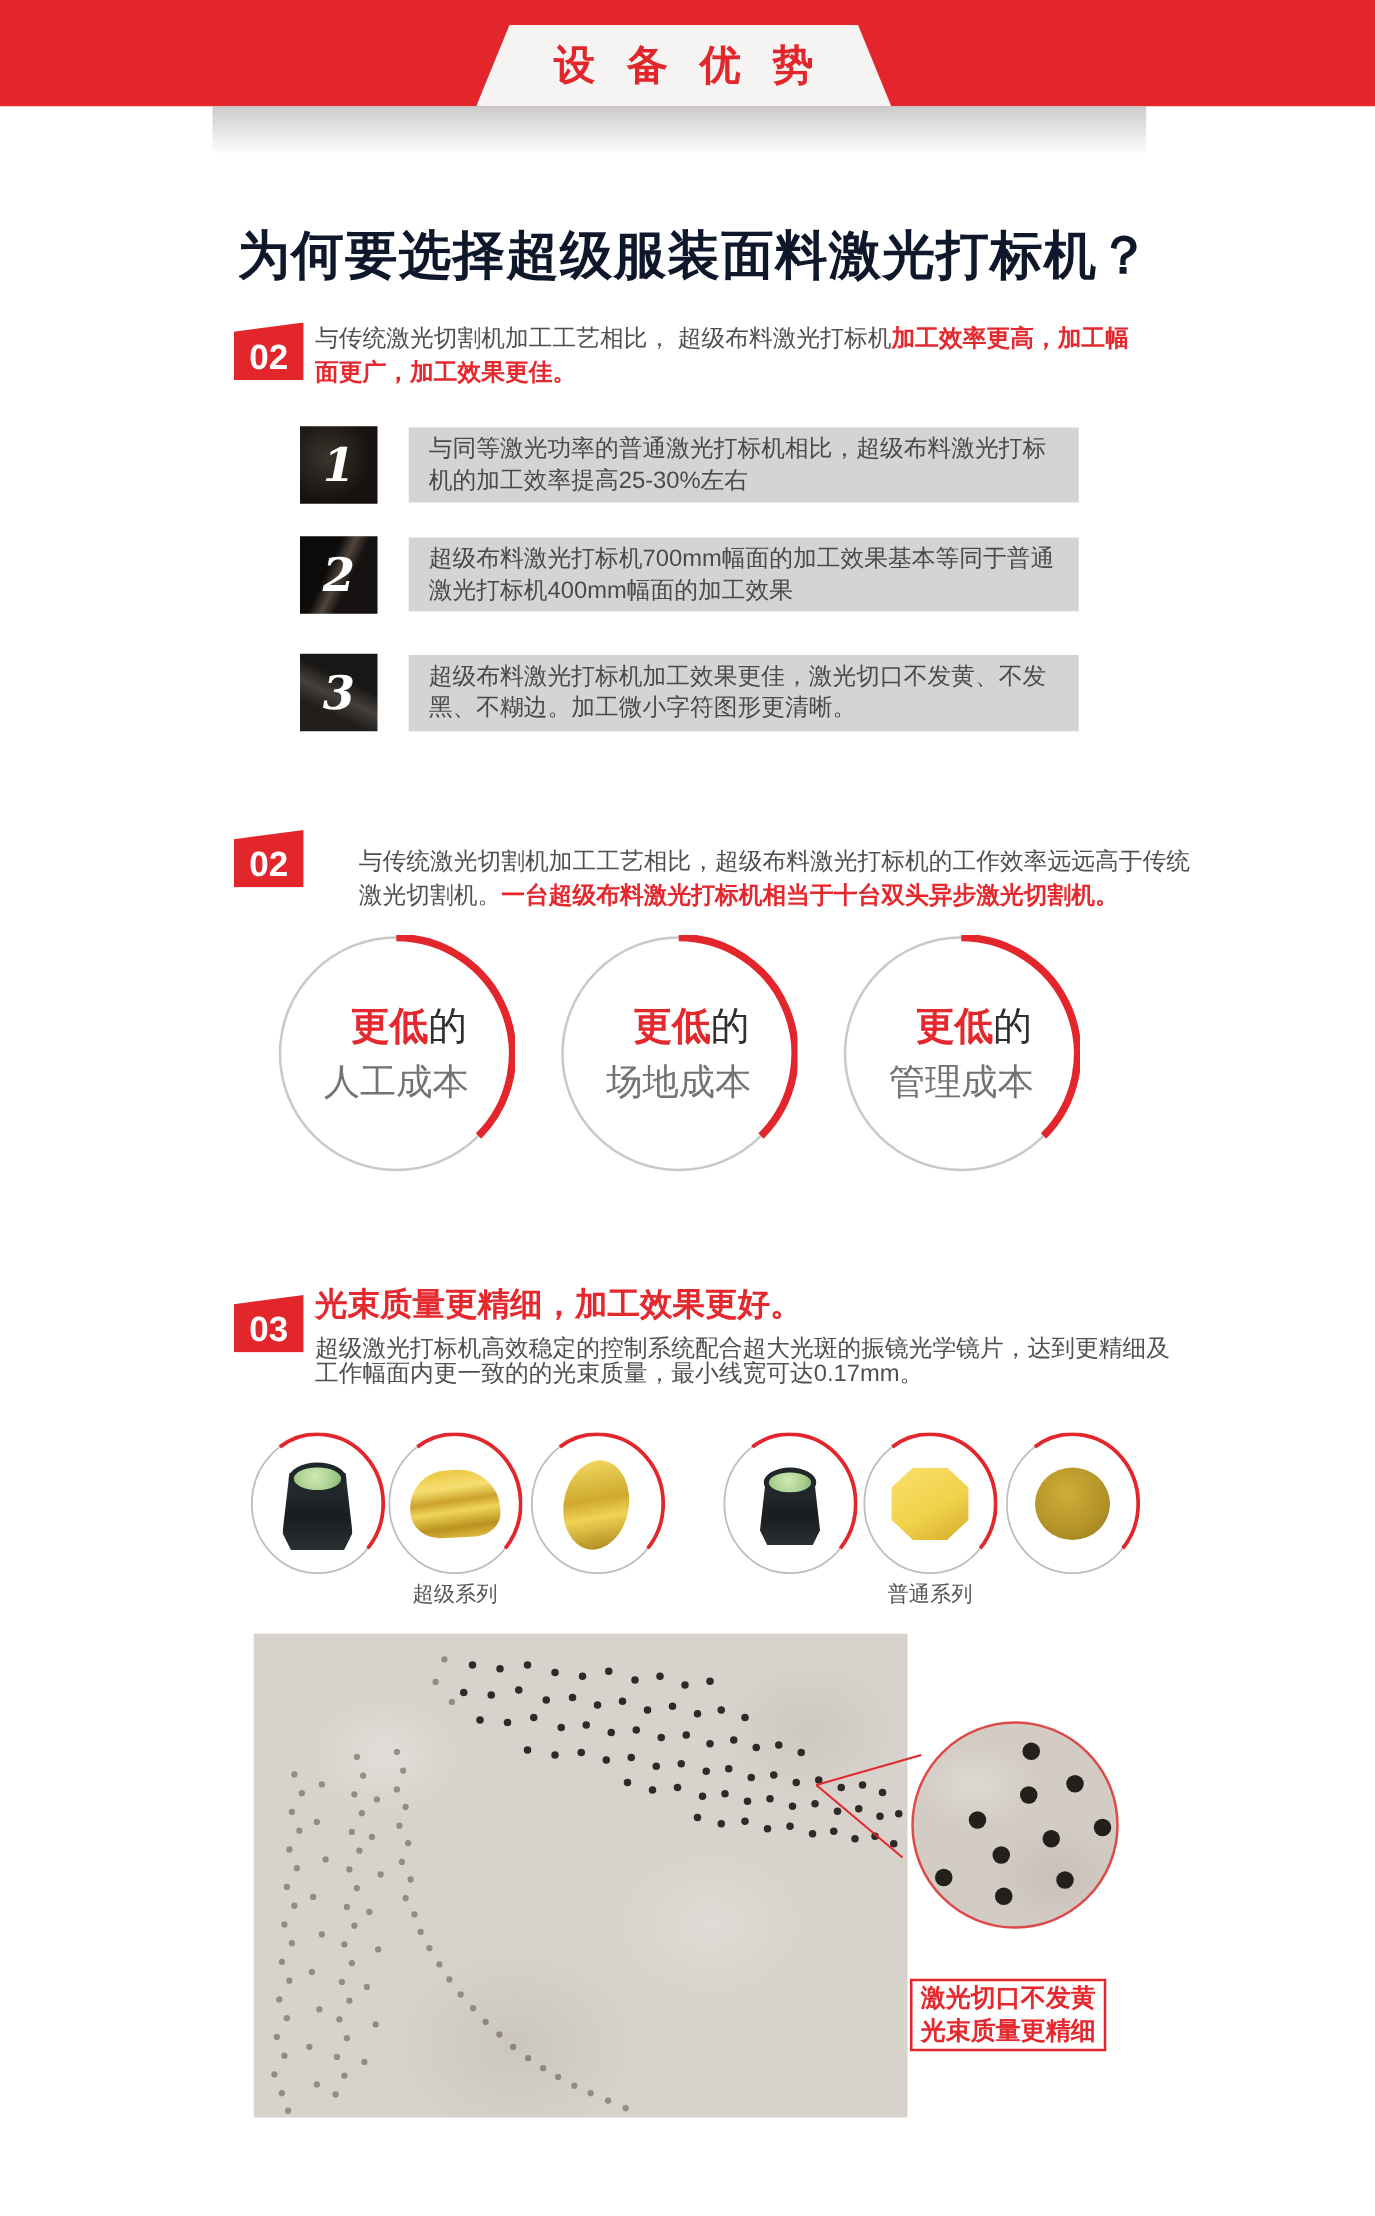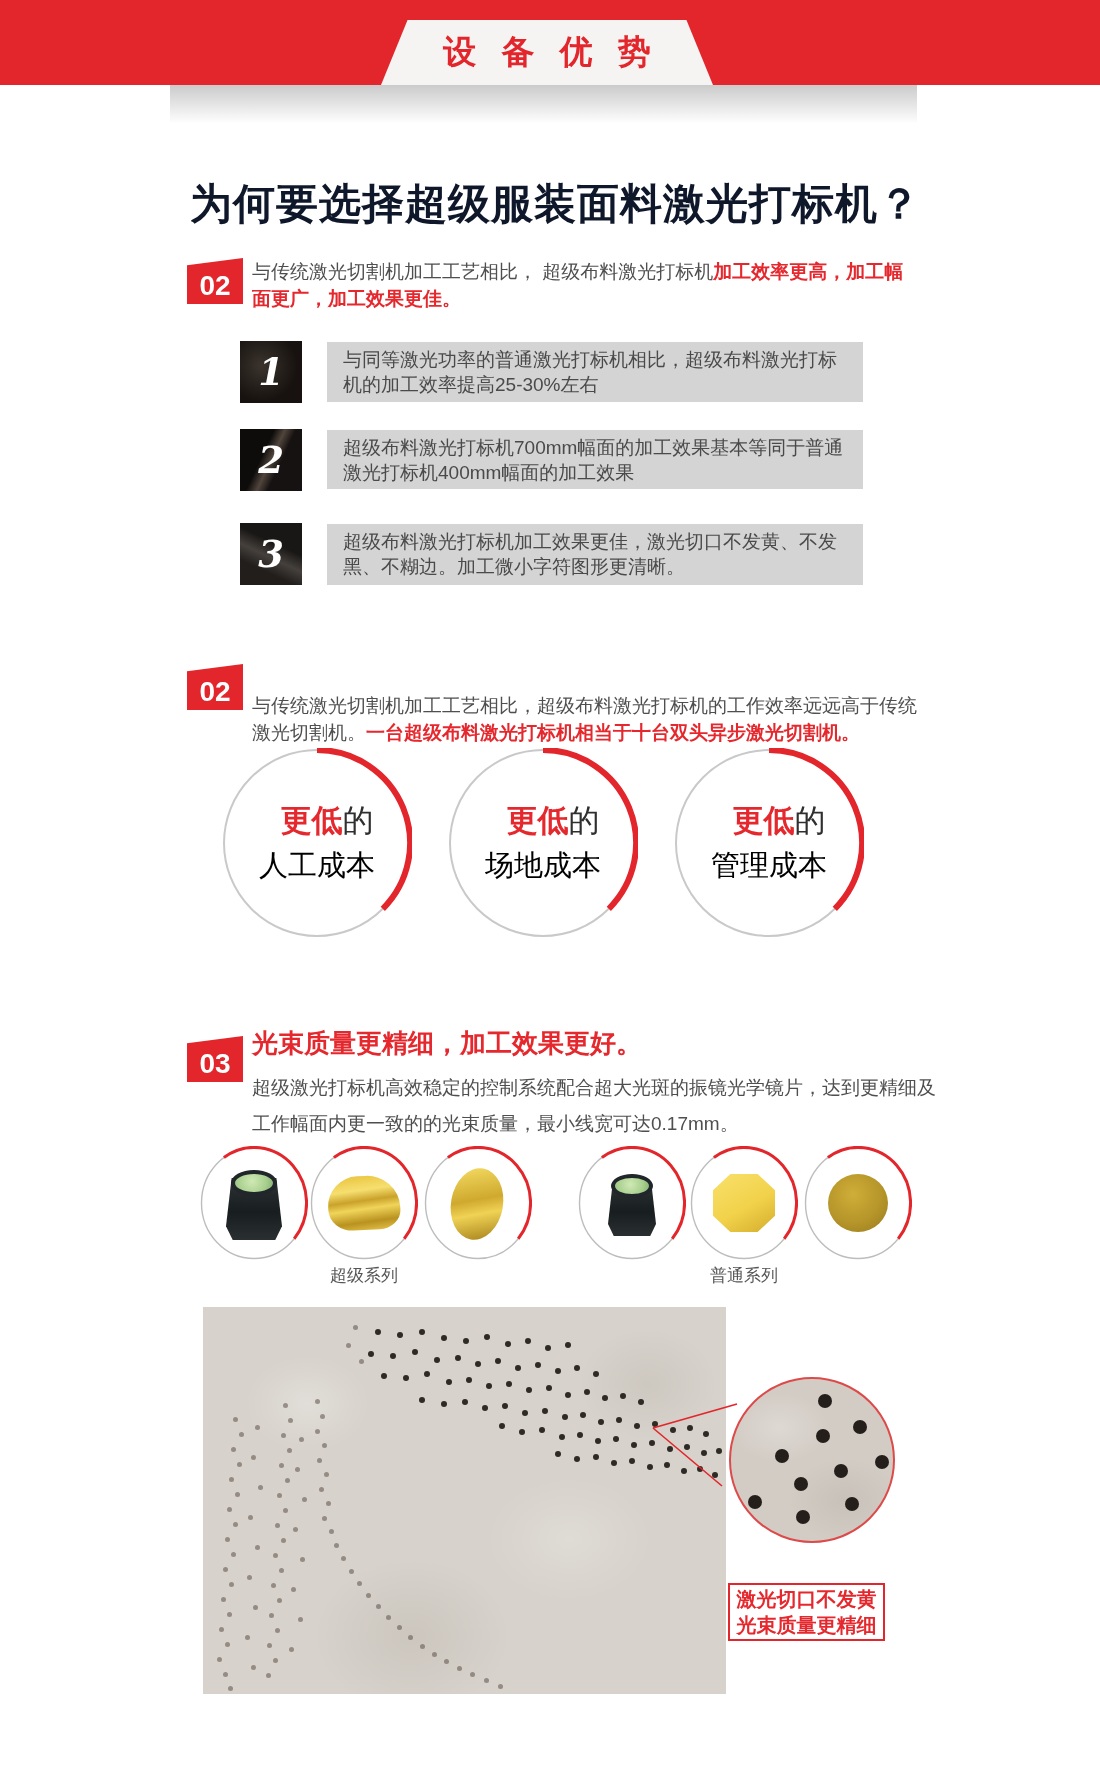--- a/index.html
+++ b/index.html
@@ -43,21 +43,21 @@
     clip-path:polygon(0 16%,100% 0,100% 100%,0 100%);
     display:flex;align-items:flex-end;justify-content:center;
     font-size:28px;font-weight:bold;padding-bottom:2px;
   }
   .b01{left:187px;top:258px;}
   .b02{left:187px;top:664px;}
   .b03{left:187px;top:1036px;}
 
   .sec-para{left:252px;width:668px;font-size:19px;line-height:27px;color:var(--body);}
   .p01{top:258px;}
-  .p02{top:692px;}
+  .p02{top:676px;margin-left:35px;}
   .red-bold{color:var(--red-text);font-weight:bold;}
 
   
   .tile{
     width:62px;height:62px;left:240px;display:flex;align-items:center;justify-content:center;
     color:#fff;font-family:"DejaVu Serif", serif;font-style:italic;font-weight:bold;font-size:37px;
   }
   .tile-1{top:341px;background:radial-gradient(circle at 35% 40%,#3b342e 0%,#17120f 65%);}
   .tile-2{top:429px;background:linear-gradient(115deg,#0e0c0b 38%,#51453c 50%,#161211 62%);}
   .tile-3{top:523px;background:linear-gradient(25deg,#211e1c 28%,#45403c 46%,#191715 64%);}
@@ -68,25 +68,25 @@
   .gb1{top:342px;height:60px;}
   .gb2{top:430px;height:59px;}
   .gb3{top:524px;height:61px;}
 
   
   .cost-circle{width:190px;height:190px;top:748px;}
   .cc1{left:222px;} .cc2{left:448px;} .cc3{left:674px;}
   .cost-circle svg{position:absolute;inset:0;}
   .cost-line1{position:absolute;left:0;top:52px;width:100%;text-align:center;font-size:31px;color:#2f2f2f;}
   .cost-line1 b{color:var(--red-text);margin-left:20px;}
-  .cost-line2{position:absolute;left:0;top:98px;width:100%;text-align:center;font-size:29px;color:#000000;}
+  .cost-line2{position:absolute;left:0;top:98px;width:100%;text-align:center;font-size:29px;color:#737373;}
 
   
   .sec3-title{left:252px;top:1026px;font-size:26px;font-weight:bold;color:var(--red-text);white-space:nowrap;}
-  .sec3-body{left:252px;top:1070px;width:690px;font-size:19px;line-height:36px;color:var(--body);}
+  .sec3-body{left:252px;top:1070px;width:690px;font-size:19px;line-height:20px;color:var(--body);}
 
   
   .lens-circle{width:108px;height:114px;top:1146px;}
   .lens-circle svg{position:absolute;inset:0;}
   .lc1{left:200px;} .lc2{left:310px;} .lc3{left:424px;}
   .lc4{left:578px;} .lc5{left:690px;} .lc6{left:804px;}
   .lens-label{top:1264px;width:140px;text-align:center;font-size:17px;color:#555;}
   .ll1{left:294px;} .ll2{left:674px;}
 
   .lens{position:absolute;}

